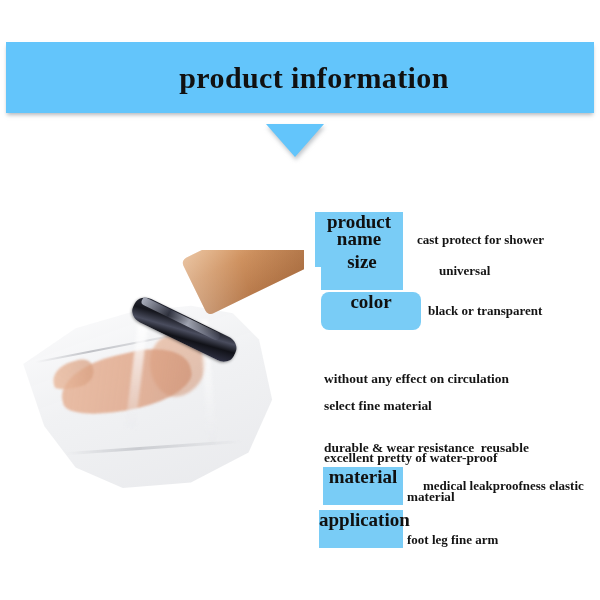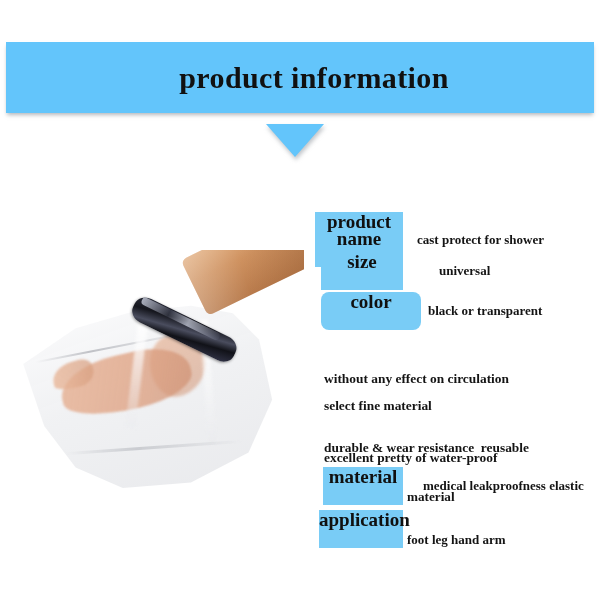--- a/index.html
+++ b/index.html
@@ -337,17 +337,17 @@
     <div class="bullet-line b4">excellent pretty of water-proof</div>
 
     <div class="spec-row r-mat">
       <div class="chip chip-mat">material</div>
       <div class="val v-mat">medical leakproofness elastic</div>
     </div>
     <div class="mat-wrap">material</div>
 
     <div class="spec-row r-app">
       <div class="chip chip-app">application</div>
-      <div class="val v-app">foot leg hand arm</div>
+      <div class="val v-app">foot leg fine arm</div>
     </div>
 
   </div>
 </div>
 
 </body></html>

